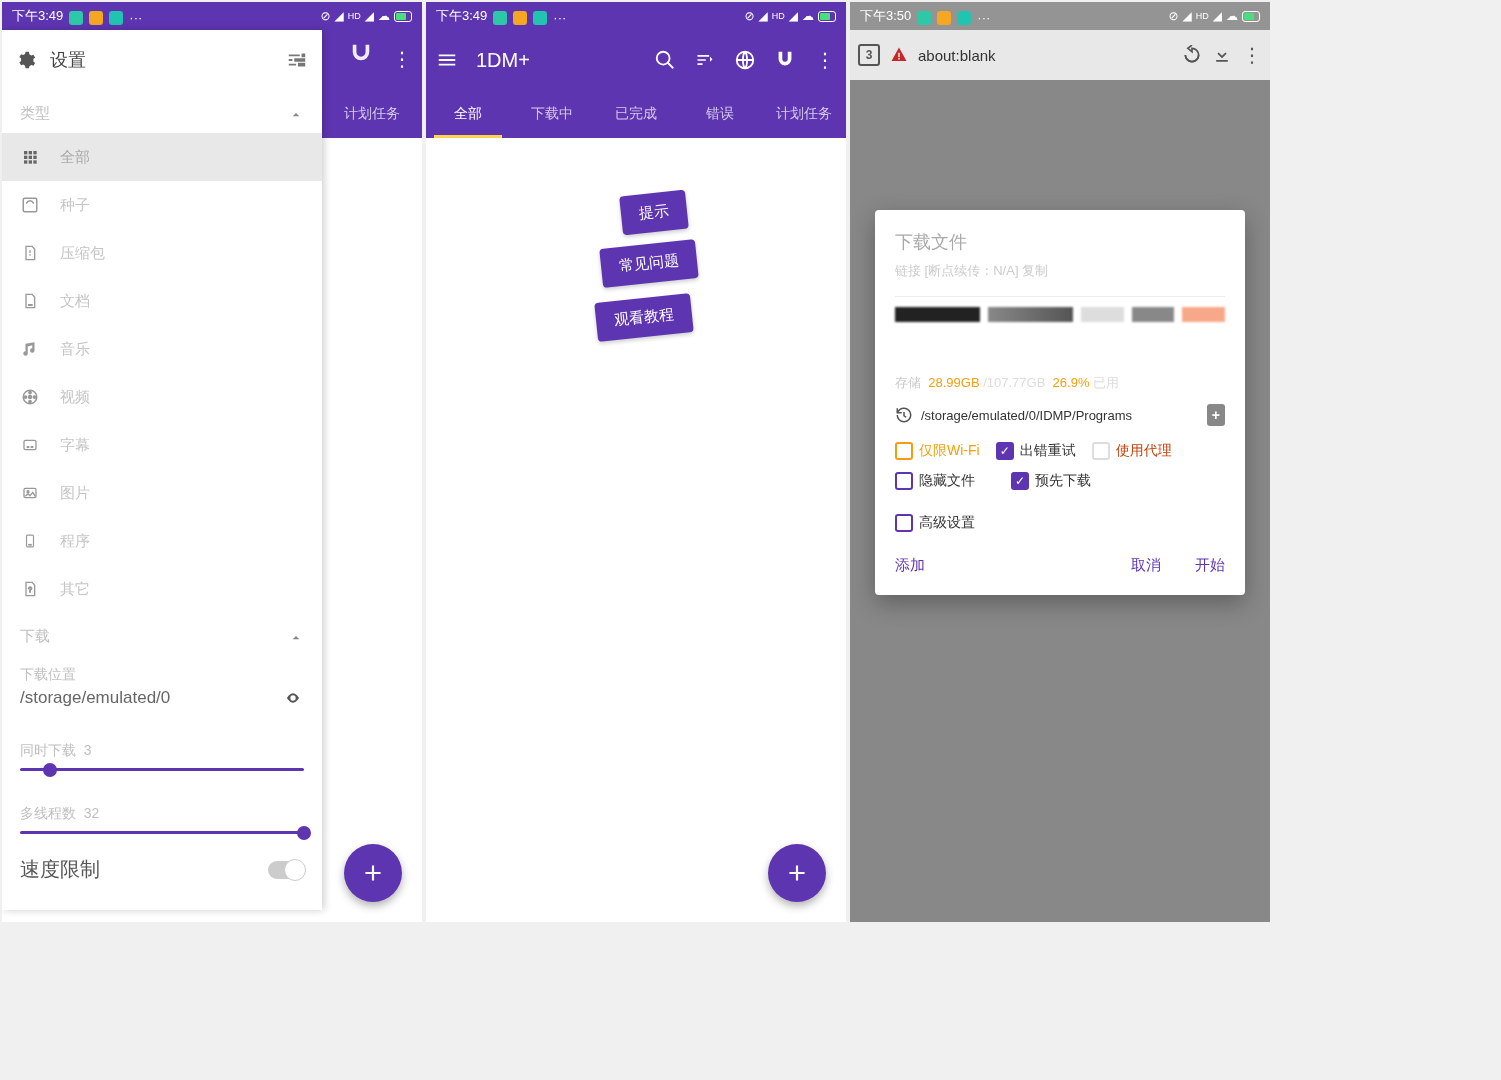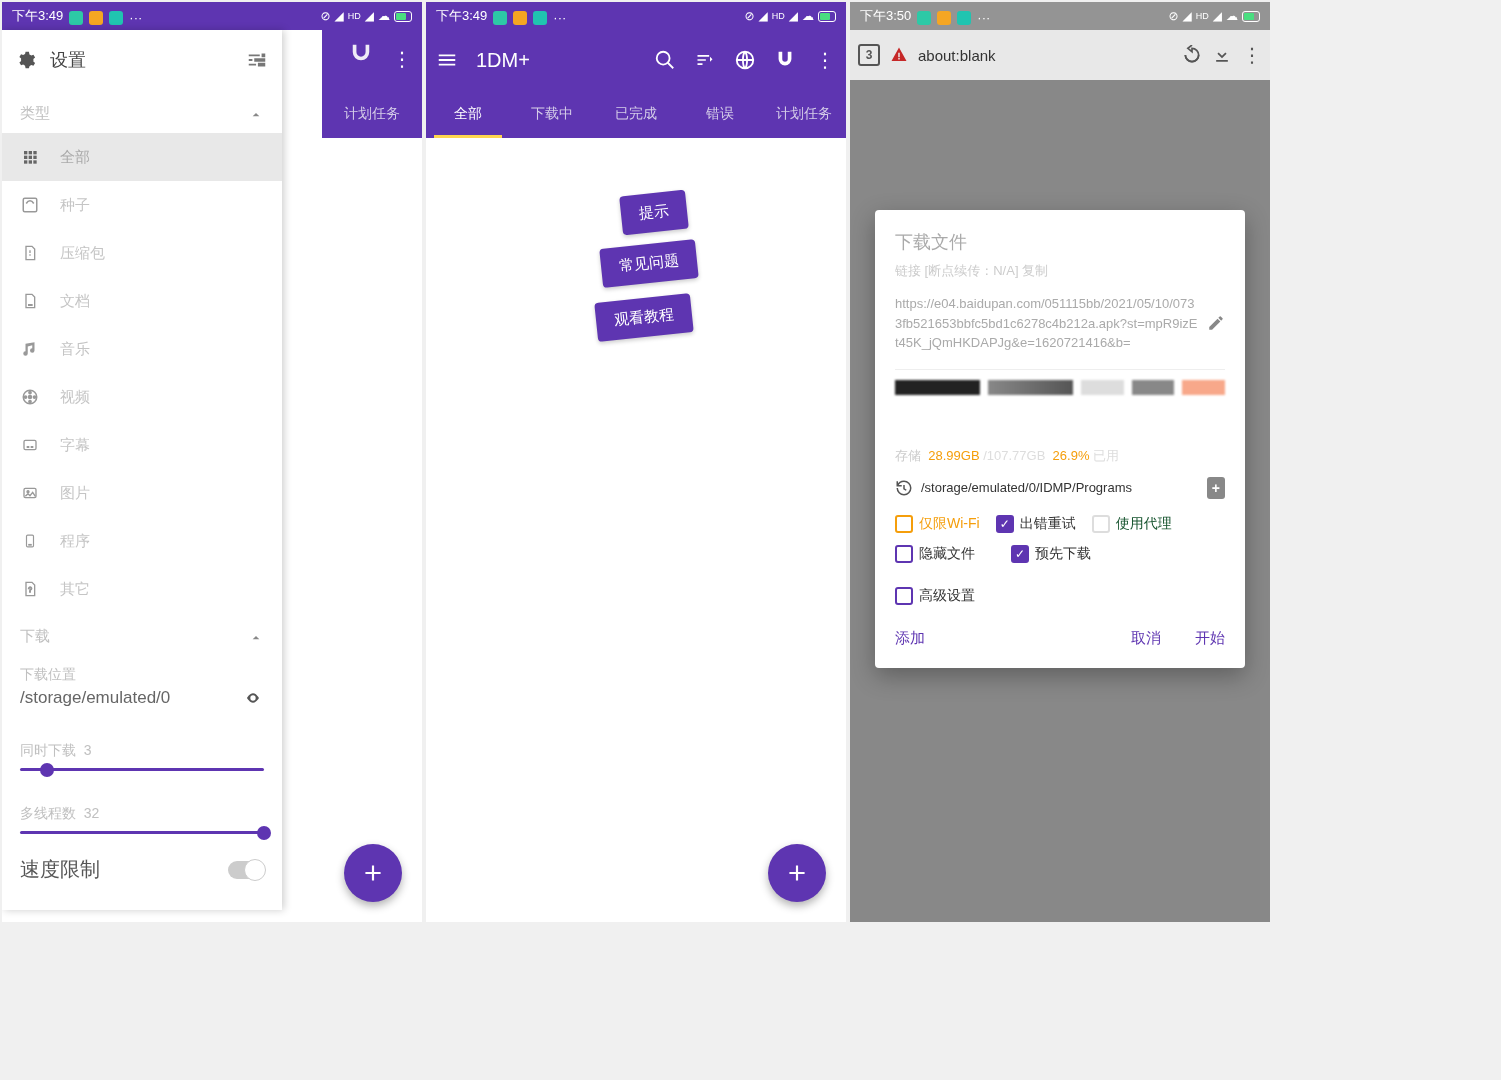--- a/index.html
+++ b/index.html
@@ -13,21 +13,21 @@
     .bat{border:1px solid #fff;border-radius:3px;width:18px;height:11px;position:relative;}
     .bat::after{content:'';width:10px;height:7px;background:#4ade80;position:absolute;left:1px;top:1px;border-radius:1px;}
     .app-bar { height: 60px; background: #5e35b1; color: #fff; display: flex; align-items: center; padding: 0 10px; gap: 18px; }
     .app-bar .ic{width:22px;height:22px;display:flex;align-items:center;justify-content:center;}
     .app-title { font-size: 20px; font-weight: 500; flex: 1; }
     .tabs-bar { height: 48px; background: #5e35b1; display: flex; align-items: center; color: #d4cce8; font-size: 14px; }
     .tab { flex: 1; text-align: center; padding: 12px 4px; position:relative; height:100%; display:flex;align-items:center;justify-content:center; white-space:nowrap; }
     .tab.active { color: #fff; }
     .tab.active::after{content:'';position:absolute;bottom:0;left:8px;right:8px;height:3px;background:#ffd54f;}
     
-    .drawer { position: absolute; top: 28px; left: 0; width: 280px; background: #fff; bottom:12px; box-shadow: 2px 0 8px rgba(0,0,0,0.2); z-index:10; overflow-y:auto; }
+    .drawer { position: absolute; top: 28px; left: 0; width: 320px; background: #fff; bottom:12px; box-shadow: 2px 0 8px rgba(0,0,0,0.2); z-index:10; overflow-y:auto; }
     .dr-hd { height: 60px; display: flex; align-items: center; padding: 0 14px; gap: 14px; font-size: 18px; color: #444; }
     .sec-hd { display: flex; align-items: flex-end; justify-content: space-between; padding: 14px 18px 10px; font-size: 15px; color: #c0c0c0; }
     .li { display: flex; align-items: center; height: 48px; padding: 0 18px; gap: 20px; color: #c5c5c5; font-size: 15px; }
     .li.selected { background: #e8e8e8; color:#aaa; }
     .li .licn{width:20px;height:20px;display:flex;align-items:center;justify-content:center;color:#888;}
     .dl-section { padding: 10px 18px; color:#c0c0c0; font-size:14px; }
     .dl-path { font-size: 17px; color:#999; margin-top:4px; display:flex; justify-content:space-between; align-items:center; }
     .slider-row{margin-top:14px;}
     .slider-track{height:3px;background:#5e35b1;border-radius:2px;position:relative;margin-top:8px;}
     .slider-thumb{width:14px;height:14px;background:#5e35b1;border-radius:50%;position:absolute;top:-5px;}
@@ -59,21 +59,21 @@
     .url-text .pen{position:absolute;right:0;top:50%;transform:translateY(-50%);color:#888;}
     .divider{border:none;border-top:1px solid #eee;margin:16px 0 10px;}
     .blur-row{display:flex;gap:8px;margin:10px 0;}
     .blur-box{height:15px;background:linear-gradient(90deg,#333,#555,#888);filter:blur(1px);}
     .storage-row{font-size:13px;color:#ccc;margin:12px 0;}
     .storage-row .v1{color:#f59e0b;} .storage-row .v2{color:#f59e0b;}
     .path-row{display:flex;align-items:center;gap:8px;margin:10px 0;font-size:13px;color:#333;}
     .path-row .path{flex:1;}
     .check-grid{display:flex;flex-wrap:wrap;gap:12px 16px;margin-top:16px;}
     .check-item{display:flex;align-items:center;gap:6px;font-size:14px;color:#333;}
-    .check-item.disabled{color:#14532d;}
+    .check-item.disabled{color:#c2410c;}
     .cb{width:18px;height:18px;border:2px solid #999;border-radius:3px;display:flex;align-items:center;justify-content:center;}
     .cb.checked{background:#5e35b1;border-color:#5e35b1;color:#fff;font-size:12px;}
     .cb.orange{border-color:#f59e0b;}
     .cb.disabled{border-color:#ddd;}
     .check-item.orange{color:#f59e0b;}
     .dlg-actions{display:flex;justify-content:space-between;margin-top:24px;color:#5e35b1;font-size:15px;font-weight:500;}
     .dlg-actions .right{display:flex;gap:34px;}
     .spacer{flex:1;}
     
     svg{display:block;}
@@ -400,28 +400,20 @@
         <svg width="20" height="20" viewBox="0 0 24 24" fill="#555">
           <path d="M12 3v10l-4-4-1.5 1.5L12 16l5.5-5.5L16 9l-4 4V3h-2zM5 18h14v2H5z"></path>
         </svg>
       </span>
     <span style="font-size:20px;color:#555">⋮</span>
   </div>
   <div class="p3-body">
     <div class="dialog">
       <div class="dlg-title">下载文件</div>
       <div class="dlg-sub">链接 [断点续传：N/A]   复制</div>
-      <div class="url-text">
-        <span>https://e04.baidupan.com/051115bb/2021/05/10/0733fb521653bbfc5bd1c6278c4b212a.apk?st=mpR9izEt45K_jQmHKDAPJg&amp;e=1620721416&amp;b=</span>
-        <span class="pen">
-            <svg width="18" height="18" viewBox="0 0 24 24" fill="#888">
-              <path d="M3 17.25V21h3.75L17.81 9.94l-3.75-3.75L3 17.25zM20.71 7.04a1 1 0 000-1.41l-2.34-2.34a1 1 0 00-1.41 0l-1.83 1.83 3.75 3.75 1.83-1.83z"></path>
-            </svg>
-          </span>
-      </div>
       <hr class="divider">
       <div class="blur-row">
         <div class="blur-box" style="flex:2;background:#222"></div>
         <div class="blur-box" style="flex:2;background:linear-gradient(90deg,#888,#555)"></div>
         <div class="blur-box" style="flex:1;background:#ddd"></div>
         <div class="blur-box" style="flex:1;background:#888"></div>
         <div class="blur-box" style="flex:1;background:#f8a88a"></div>
       </div>
       <div style="height:30px"></div>
       <div class="storage-row">

